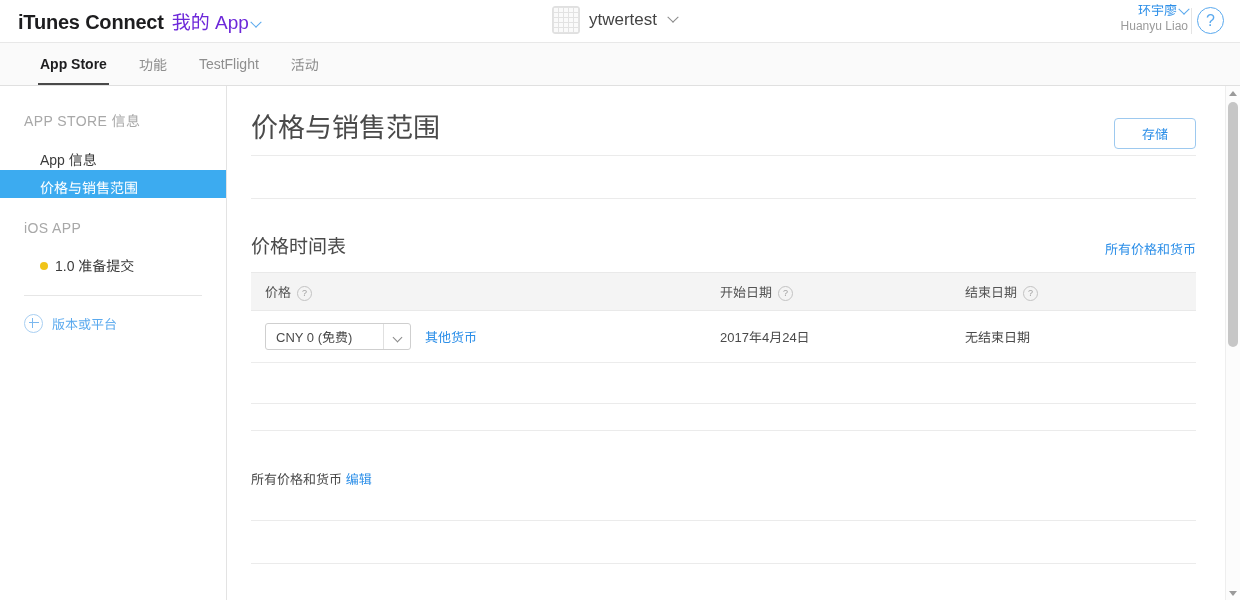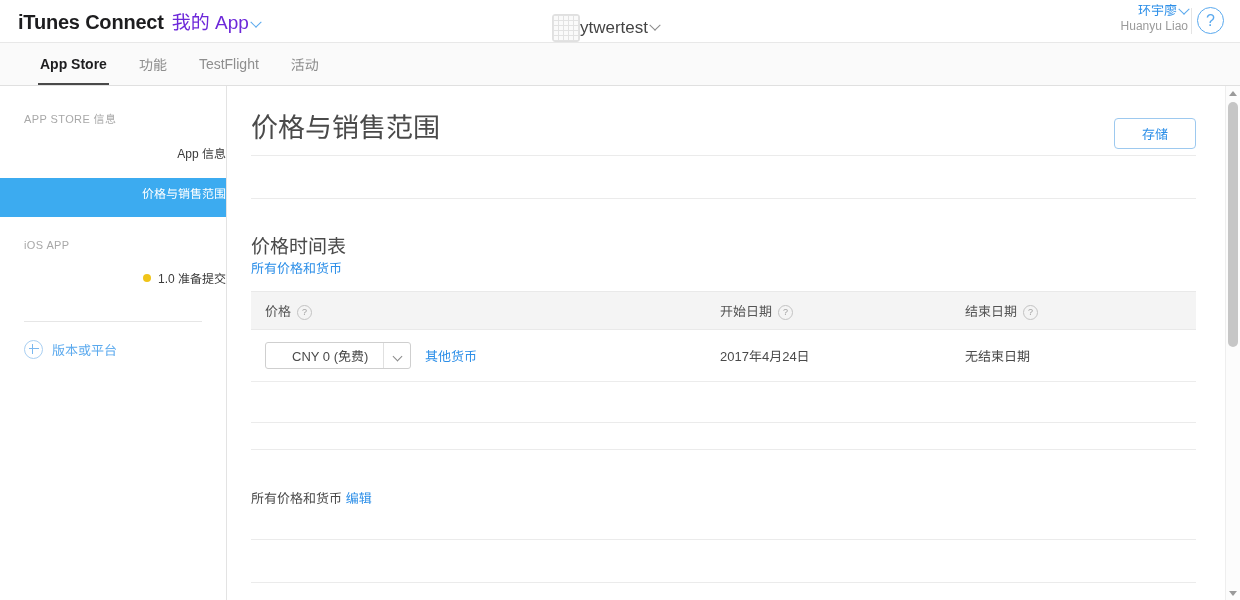--- a/index.html
+++ b/index.html
@@ -56,23 +56,24 @@
     vertical-align: middle;
   }
   .chev-gray {
     border-right-color: #8a8a8a;
     border-bottom-color: #8a8a8a;
   }
 
   .app-center {
     position: absolute;
     left: 552px;
-    top: 14px;
-    display: flex;
-    align-items: center;
+    top: 6px;
+    display: flex;
+    align-items: center;
+    gap: 9px;
   }
   .app-icon {
     width: 28px;
     height: 28px;
     border-radius: 3px;
     background-color: #fafafa;
     background-image:
       linear-gradient(to right, #e2e2e2 1px, transparent 1px),
       linear-gradient(to bottom, #e2e2e2 1px, transparent 1px);
     background-size: 5px 5px;
@@ -172,33 +173,32 @@
   .sidebar {
     width: 227px;
     min-width: 227px;
     background: #ffffff;
     border-right: 1px solid #e3e3e3;
     box-sizing: border-box;
     padding-top: 24px;
     position: relative;
   }
   .side-group-title {
-    font-size: 11px;
+    font-size: 14px;
     color: #a8a8a8;
     letter-spacing: 0.4px;
     padding: 0 0 0 24px;
     margin-bottom: 12px;
   }
   .side-item {
-    font-size: 12px;
+    font-size: 14px;
     color: #3b3b3b;
-    padding: 9px 0 15px 40px;
+    padding: 9px 0 1px 40px;
     cursor: pointer;
     line-height: 1.3;
-    text-align: right;
   }
   .side-item.active {
     background: #3cabf0;
     color: #ffffff;
   }
   .side-group-spacer {
     height: 22px;
   }
   .side-item-dot {
     display: inline-block;
@@ -286,23 +286,22 @@
   }
   .blank-band {
     height: 42px;
   }
   .gap-sm { height: 26px; }
   .gap-md { height: 32px; }
   .gap-lg { height: 40px; }
 
   .section-head {
     display: flex;
-    align-items: flex-start;
+    align-items: flex-end;
     justify-content: space-between;
-    flex-direction: column;
   }
   .section-title {
     font-size: 19px;
     color: #4a4a4a;
     font-weight: normal;
   }
   .section-link {
     font-size: 13px;
     color: #2d8fe8;
     cursor: pointer;
@@ -360,21 +359,21 @@
     position: relative;
     width: 146px;
     height: 27px;
     border: 1px solid #cfcfcf;
     border-radius: 3px;
     background: #ffffff;
     font-size: 13px;
     color: #4a4a4a;
     display: flex;
     align-items: center;
-    padding-left: 26px;
+    padding-left: 10px;
     box-sizing: border-box;
     cursor: pointer;
   }
   .select-box .sep {
     position: absolute;
     right: 26px;
     top: 0;
     bottom: 0;
     width: 1px;
     background: #e0e0e0;

